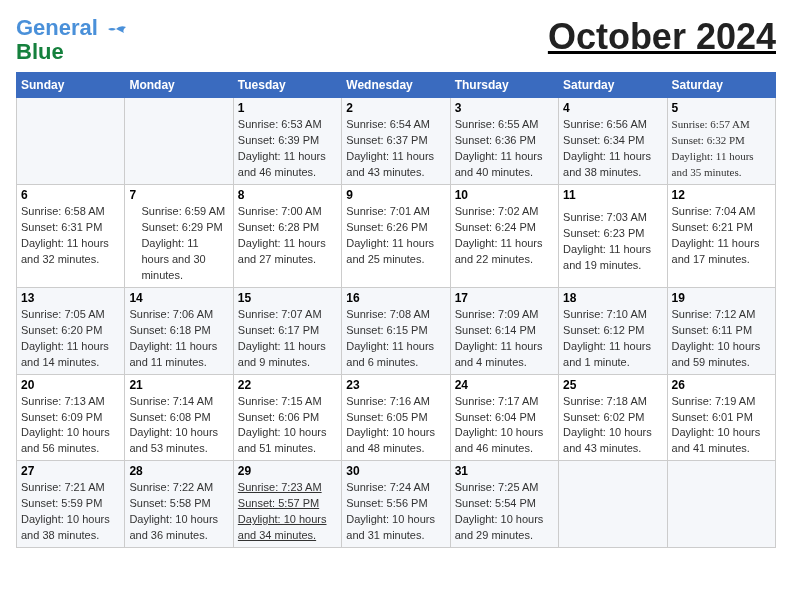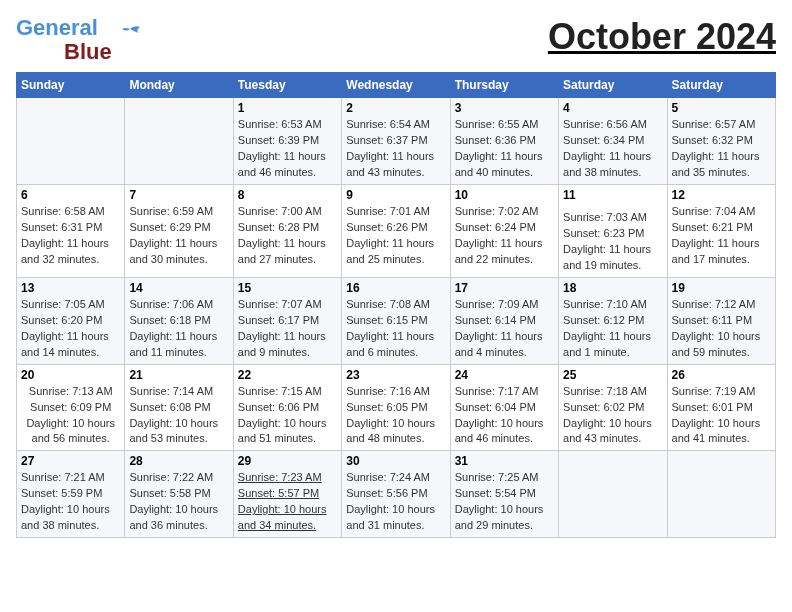--- a/index.html
+++ b/index.html
@@ -85,21 +85,21 @@
     }
   </style>
 </head>
 <body>
 
 <div class="header">
   <div class="logo">
     <div style="display:flex;align-items:center;gap:4px;">
       <span class="logo-text">
         <span>General</span><br>
-        <span style="color:#7f1d1d;margin-left:48px;">Blue</span>
+        <span style="color:#15803d;">Blue</span>
       </span>
       <svg width="28" height="22" viewBox="0 0 28 22" style="margin-top:-8px;">
         <path d="M14 4 Q18 0 24 2 Q20 5 22 8 Q18 6 14 4Z" fill="#4a90d9"></path>
         <path d="M14 4 Q10 2 6 4 Q10 7 14 4Z" fill="#4a90d9"></path>
       </svg>
     </div>
   </div>
   <div class="title-block">
     <div class="month-title">October 2024</div>
   </div>
@@ -140,35 +140,35 @@
 Daylight: 11 hours and 40 minutes.</div>
         </td>
         <td>
           <span class="day-number">4</span>
           <div class="day-info" style="white-space: pre-line;">Sunrise: 6:56 AM
 Sunset: 6:34 PM
 Daylight: 11 hours and 38 minutes.</div>
         </td>
         <td>
           <span class="day-number">5</span>
-          <div class="day-info" style="white-space: pre-line;">Sunrise: 6:57 AM
+          <div class="day-info" style="white-space: pre-line; font-family: Liberation Serif, serif;">Sunrise: 6:57 AM
 Sunset: 6:32 PM
 Daylight: 11 hours and 35 minutes.</div>
         </td>
       </tr>
       <tr>
         <td>
           <span class="day-number">6</span>
           <div class="day-info" style="white-space: pre-line;">Sunrise: 6:58 AM
 Sunset: 6:31 PM
 Daylight: 11 hours and 32 minutes.</div>
         </td>
         <td>
           <span class="day-number">7</span>
-          <div class="day-info" style="white-space: pre-line;">Sunrise: 6:59 AM
+          <div class="day-info" style="white-space: pre-line; margin-left: 12px;">Sunrise: 6:59 AM
 Sunset: 6:29 PM
 Daylight: 11 hours and 30 minutes.</div>
         </td>
         <td>
           <span class="day-number">8</span>
           <div class="day-info" style="white-space: pre-line;">Sunrise: 7:00 AM
 Sunset: 6:28 PM
 Daylight: 11 hours and 27 minutes.</div>
         </td>
         <td>
@@ -236,21 +236,21 @@
         <td>
           <span class="day-number">19</span>
           <div class="day-info" style="white-space: pre-line;">Sunrise: 7:12 AM
 Sunset: 6:11 PM
 Daylight: 10 hours and 59 minutes.</div>
         </td>
       </tr>
       <tr>
         <td>
           <span class="day-number">20</span>
-          <div class="day-info" style="white-space: pre-line; text-align: center;">Sunrise: 7:13 AM
+          <div class="day-info" style="white-space: pre-line;">Sunrise: 7:13 AM
 Sunset: 6:09 PM
 Daylight: 10 hours and 56 minutes.</div>
         </td>
         <td>
           <span class="day-number">21</span>
           <div class="day-info" style="white-space: pre-line;">Sunrise: 7:14 AM
 Sunset: 6:08 PM
 Daylight: 10 hours and 53 minutes.</div>
         </td>
         <td>

